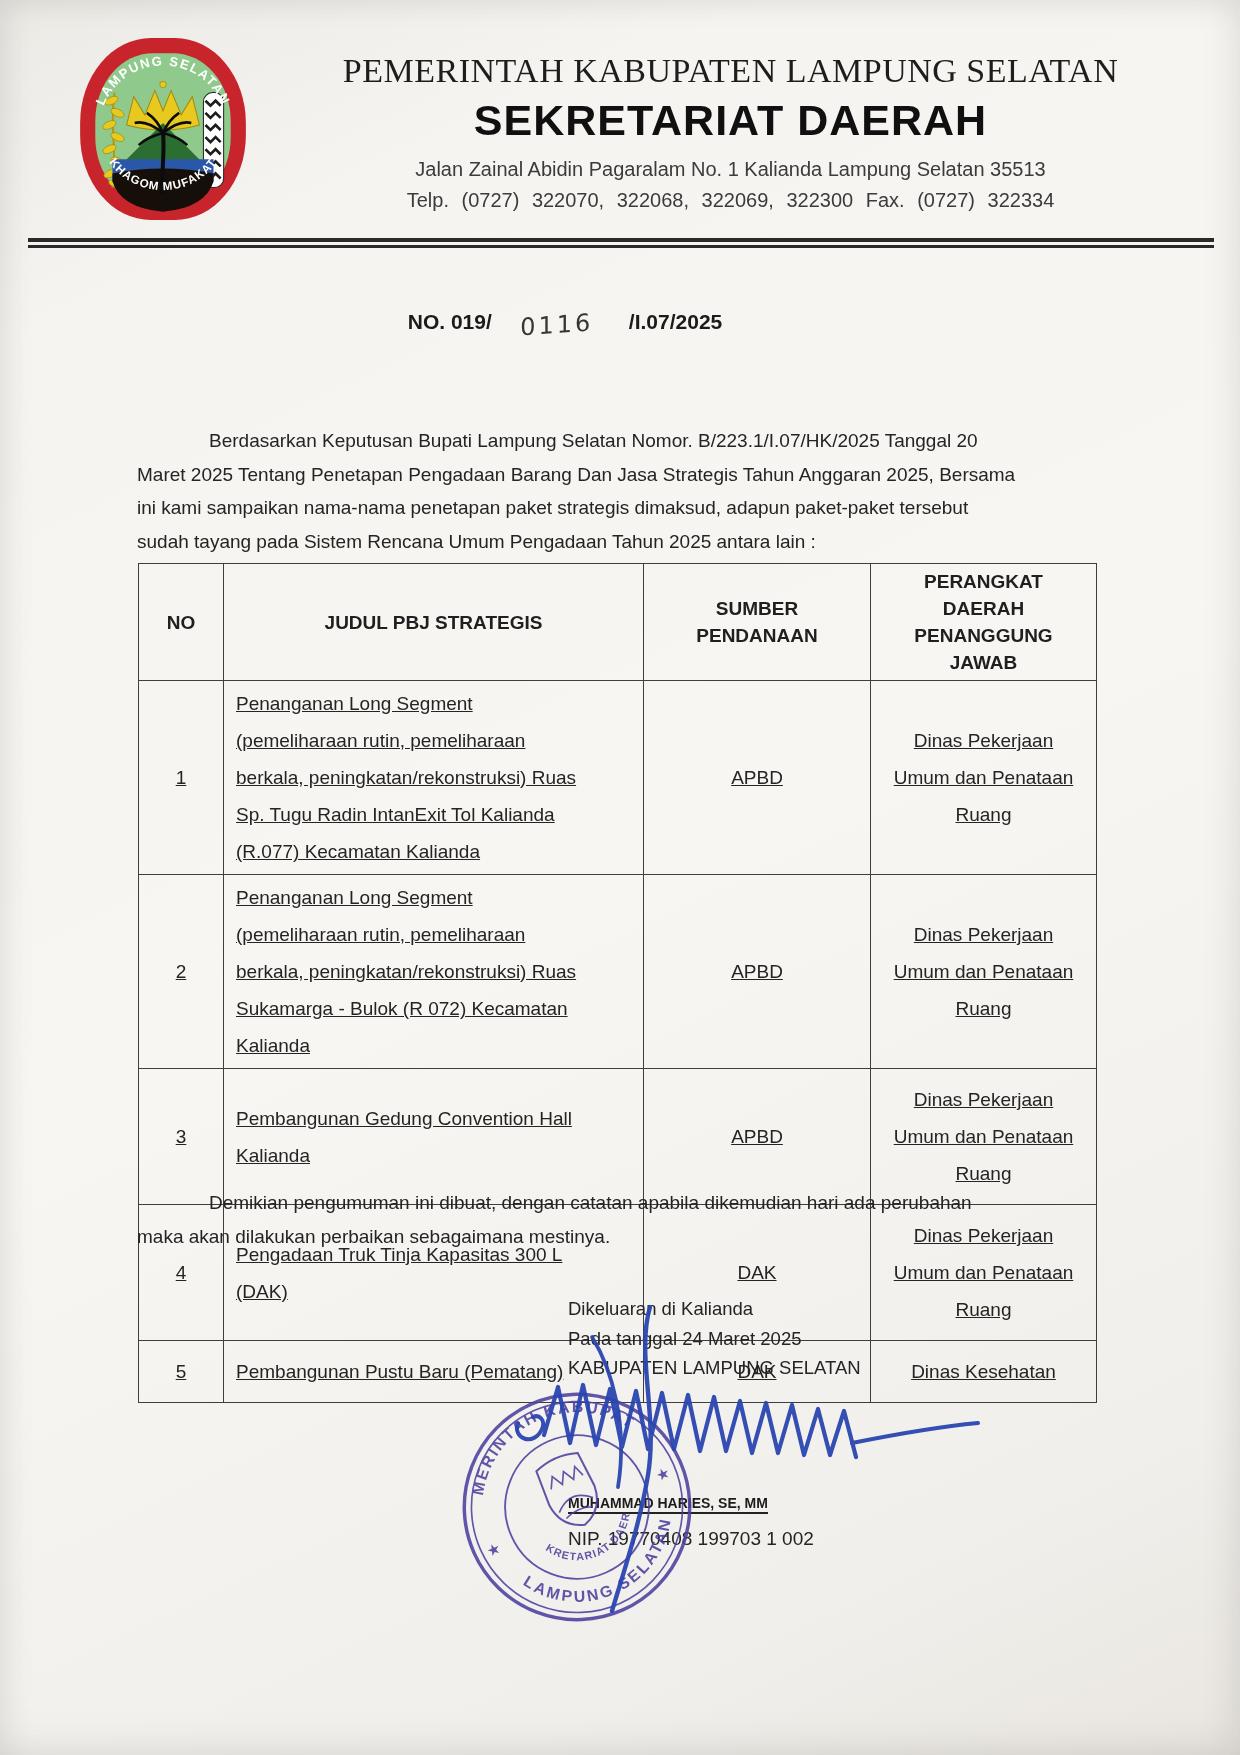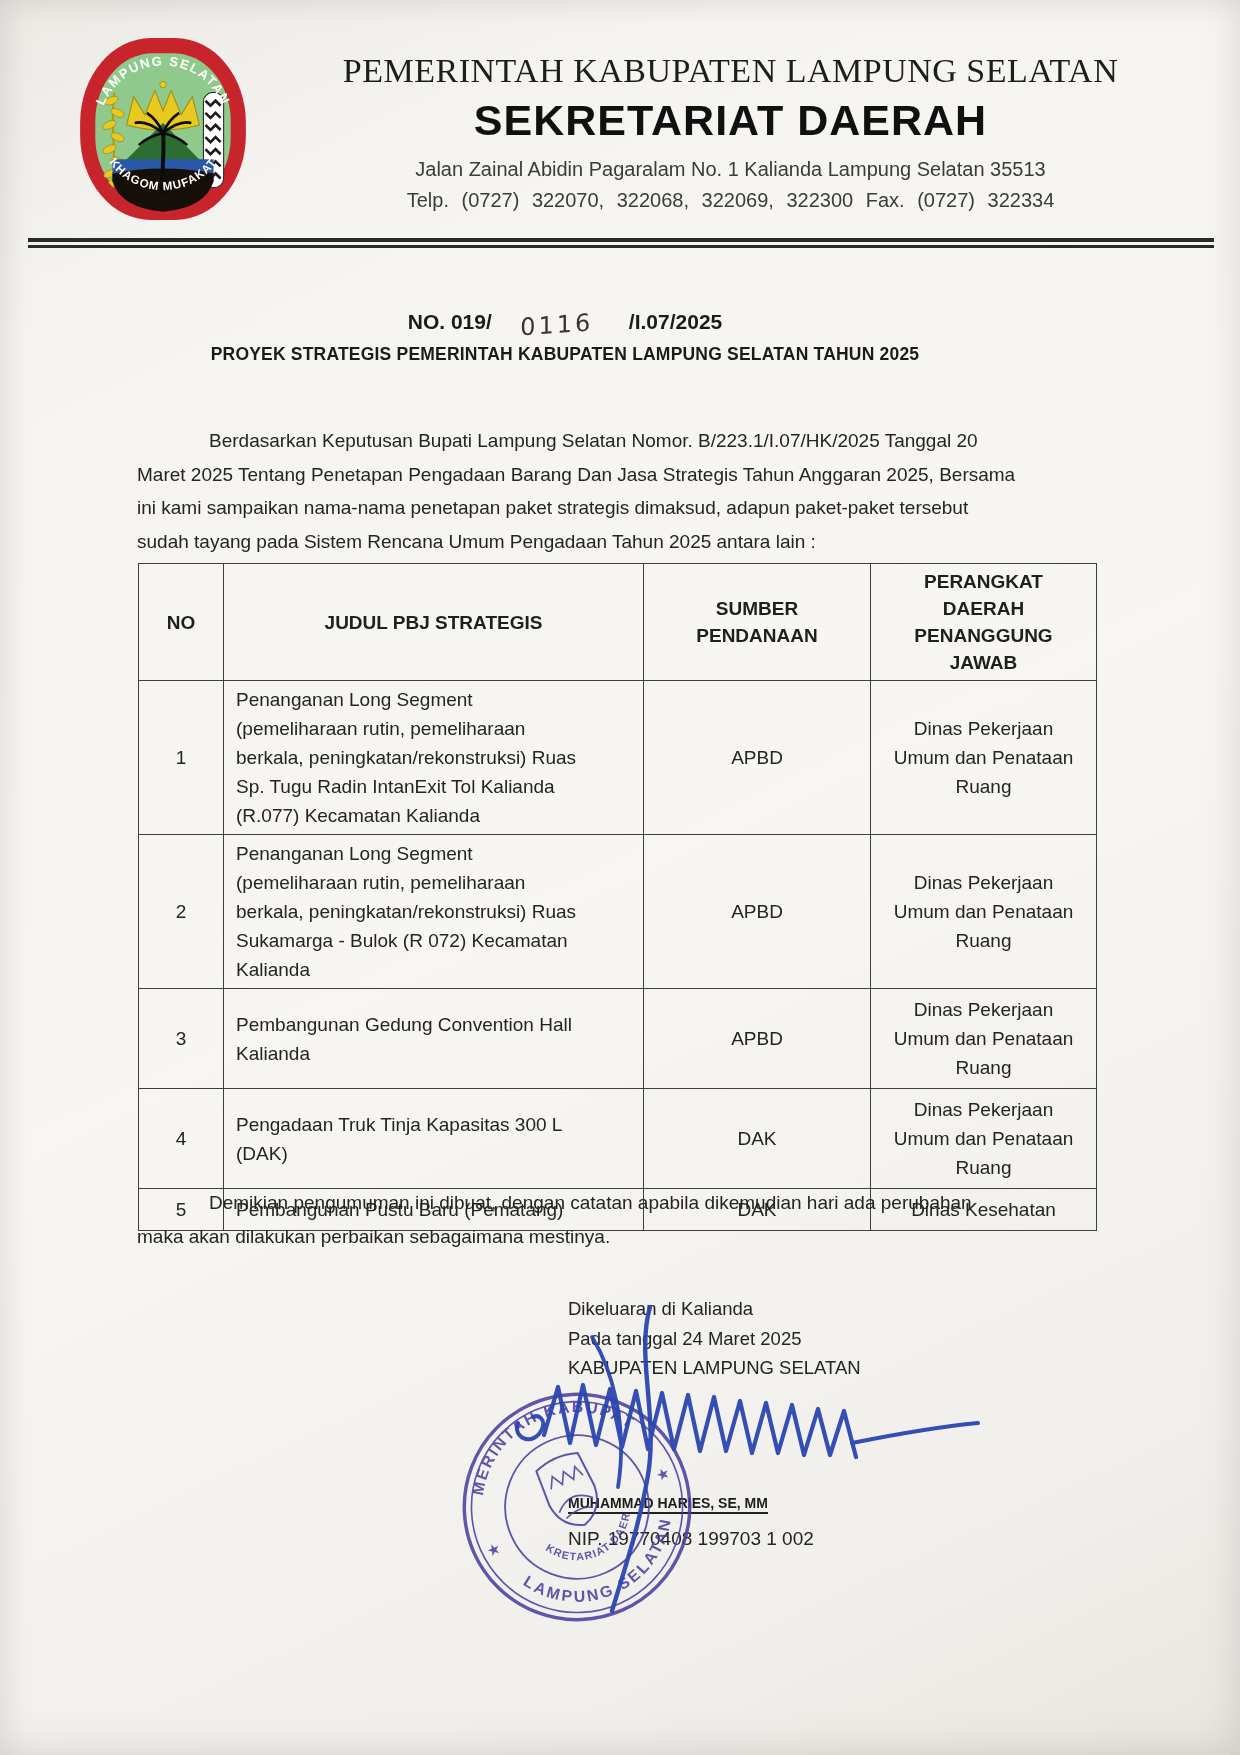--- a/index.html
+++ b/index.html
@@ -35,25 +35,25 @@
              white-space:pre-line; text-indent:72px; color:#242424; }
   .closing { position:absolute; left:137px; top:1186px; width:962px; font-size:19px; line-height:34px;
              white-space:pre-line; text-indent:72px; color:#242424; }
 
   
   table.projects { position:absolute; left:138px; top:563px; width:958px; border-collapse:collapse;
                    table-layout:fixed; font-size:19px; color:#242424; }
   table.projects th, table.projects td { border:1.6px solid #3e3e3e; }
   table.projects th { font-weight:700; white-space:pre-line; line-height:27px; text-align:center;
                       vertical-align:middle; padding:4px 2px; height:108px; color:#1f1f1f; }
-  table.projects td { vertical-align:middle; line-height:29px; }
+  table.projects td { vertical-align:middle; line-height:37px;text-decoration:underline; }
   td.c-no    { text-align:center; }
   td.c-judul { text-align:left; white-space:pre-line; padding:4px 8px 4px 12px; }
   td.c-sum   { text-align:center; }
-  td.c-pd    { text-align:center; white-space:pre-line; padding:6px 4px;margin-left:40px; }
+  td.c-pd    { text-align:center; white-space:pre-line; padding:12px 4px;margin-left:40px; }
   tr.r1 { height:143px; } tr.r2 { height:142px; } tr.r3 { height:88px; }
   tr.r4 { height:87px; }  tr.r5 { height:38px; }
 
   
   .sig-block { position:absolute; left:568px; top:1294px; font-size:18.5px; line-height:29.5px; color:#242424; }
   .sig-name  { position:absolute; left:568px; top:1495px; font-size:14px; font-weight:700; color:#1c1c1c;
                border-bottom:2.5px solid #222; padding-bottom:1px; }
   .sig-nip   { position:absolute; left:568px; top:1528px; font-size:19px; color:#242424; }
 
   .stamp-svg { position:absolute; left:452px; top:1382px; width:250px; height:250px; opacity:0.87; }
@@ -136,21 +136,20 @@
     <div class="rule">
       <div class="r1"></div>
         <div class="r2"></div>
     </div>
   </div>
 
   <div class="title-block">
     <div class="t-number">
       <span>NO. 019/</span><span class="hand">0116</span><span>/I.07/2025</span>
     </div>
-    <div class="t-subject">PROYEK STRATEGIS PEMERINTAH KABUPATEN LAMPUNG SELATAN TAHUN 2025</div>
   </div>
 
   <div class="opening">Berdasarkan Keputusan Bupati Lampung Selatan Nomor. B/223.1/I.07/HK/2025 Tanggal 20
 Maret 2025 Tentang Penetapan Pengadaan Barang Dan Jasa Strategis Tahun Anggaran 2025, Bersama
 ini kami sampaikan nama-nama penetapan paket strategis dimaksud, adapun paket-paket tersebut
 sudah tayang pada Sistem Rencana Umum Pengadaan Tahun 2025 antara lain :</div>
 
   <table class="projects">
     <colgroup>
         <col style="width:85px">

